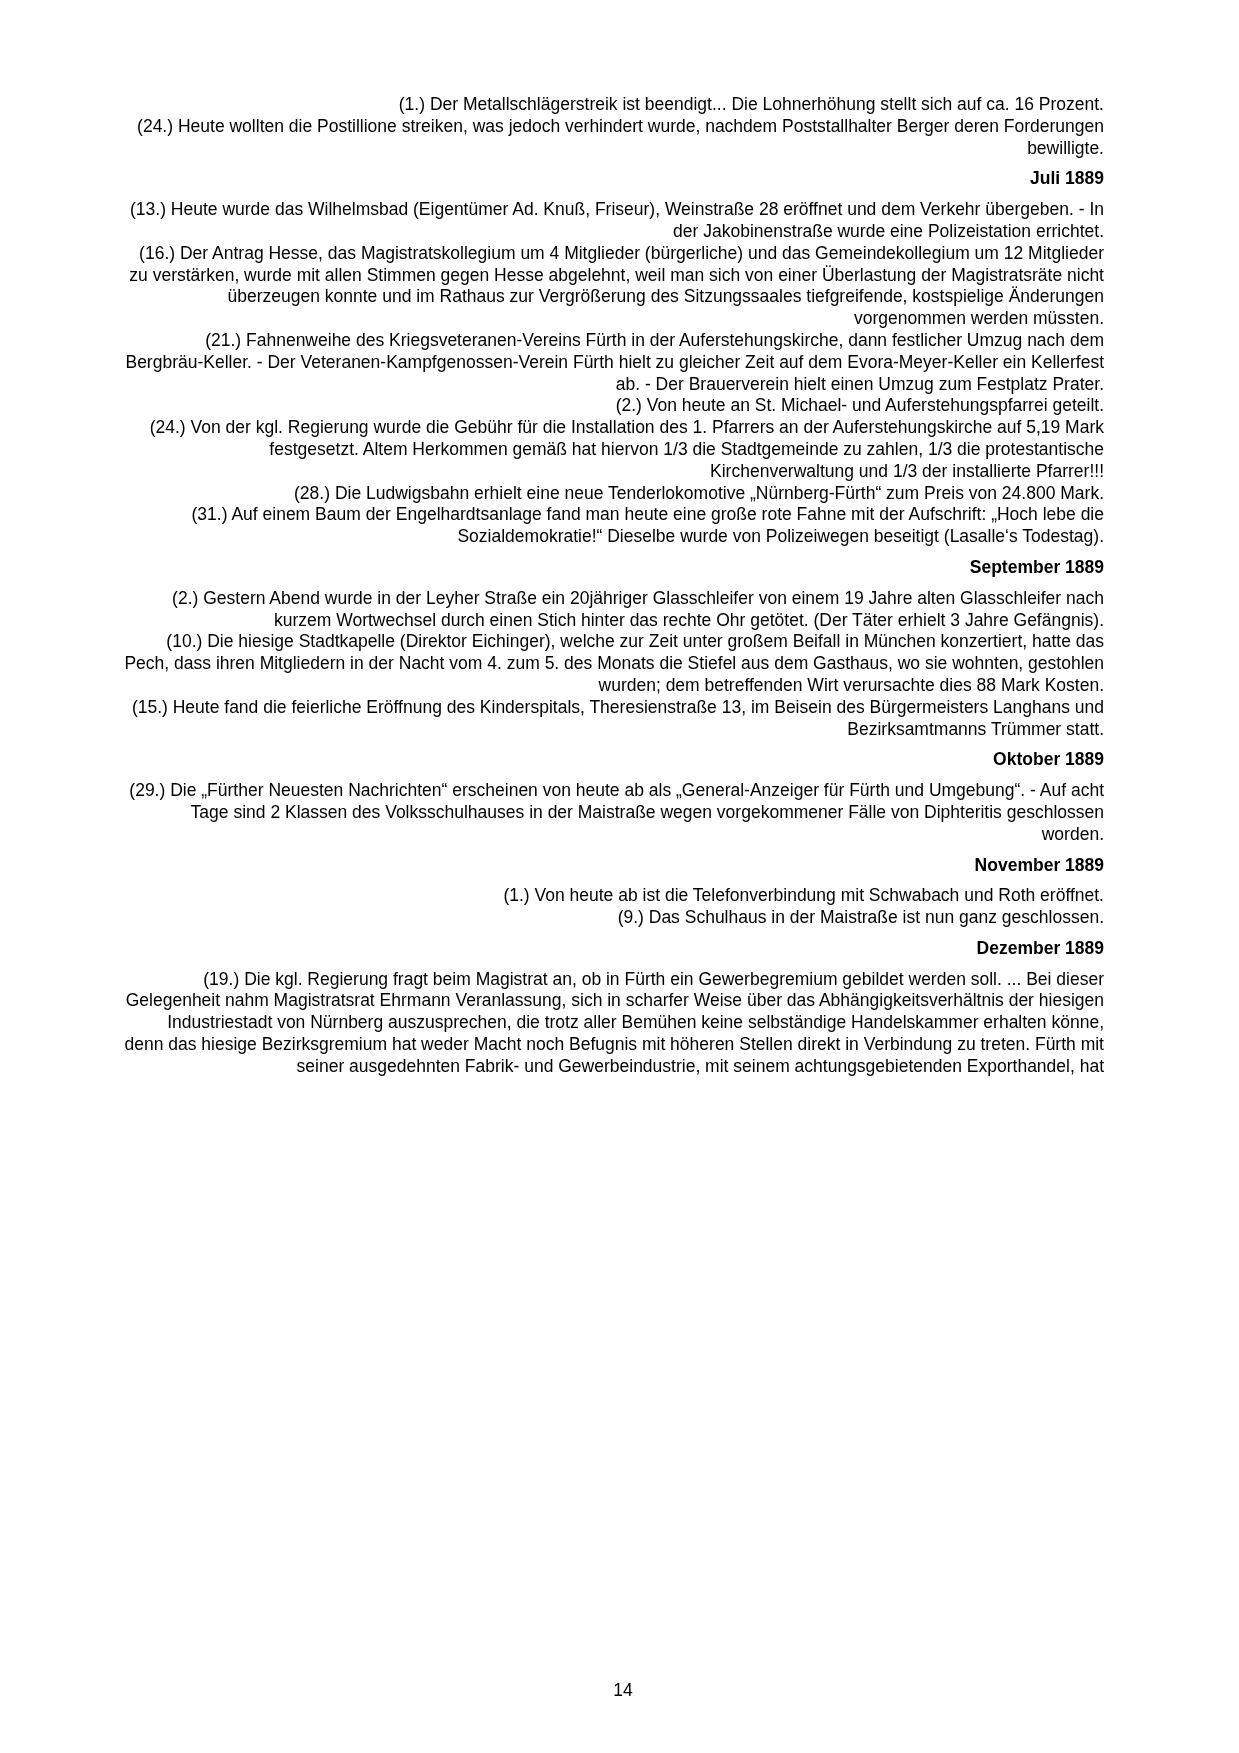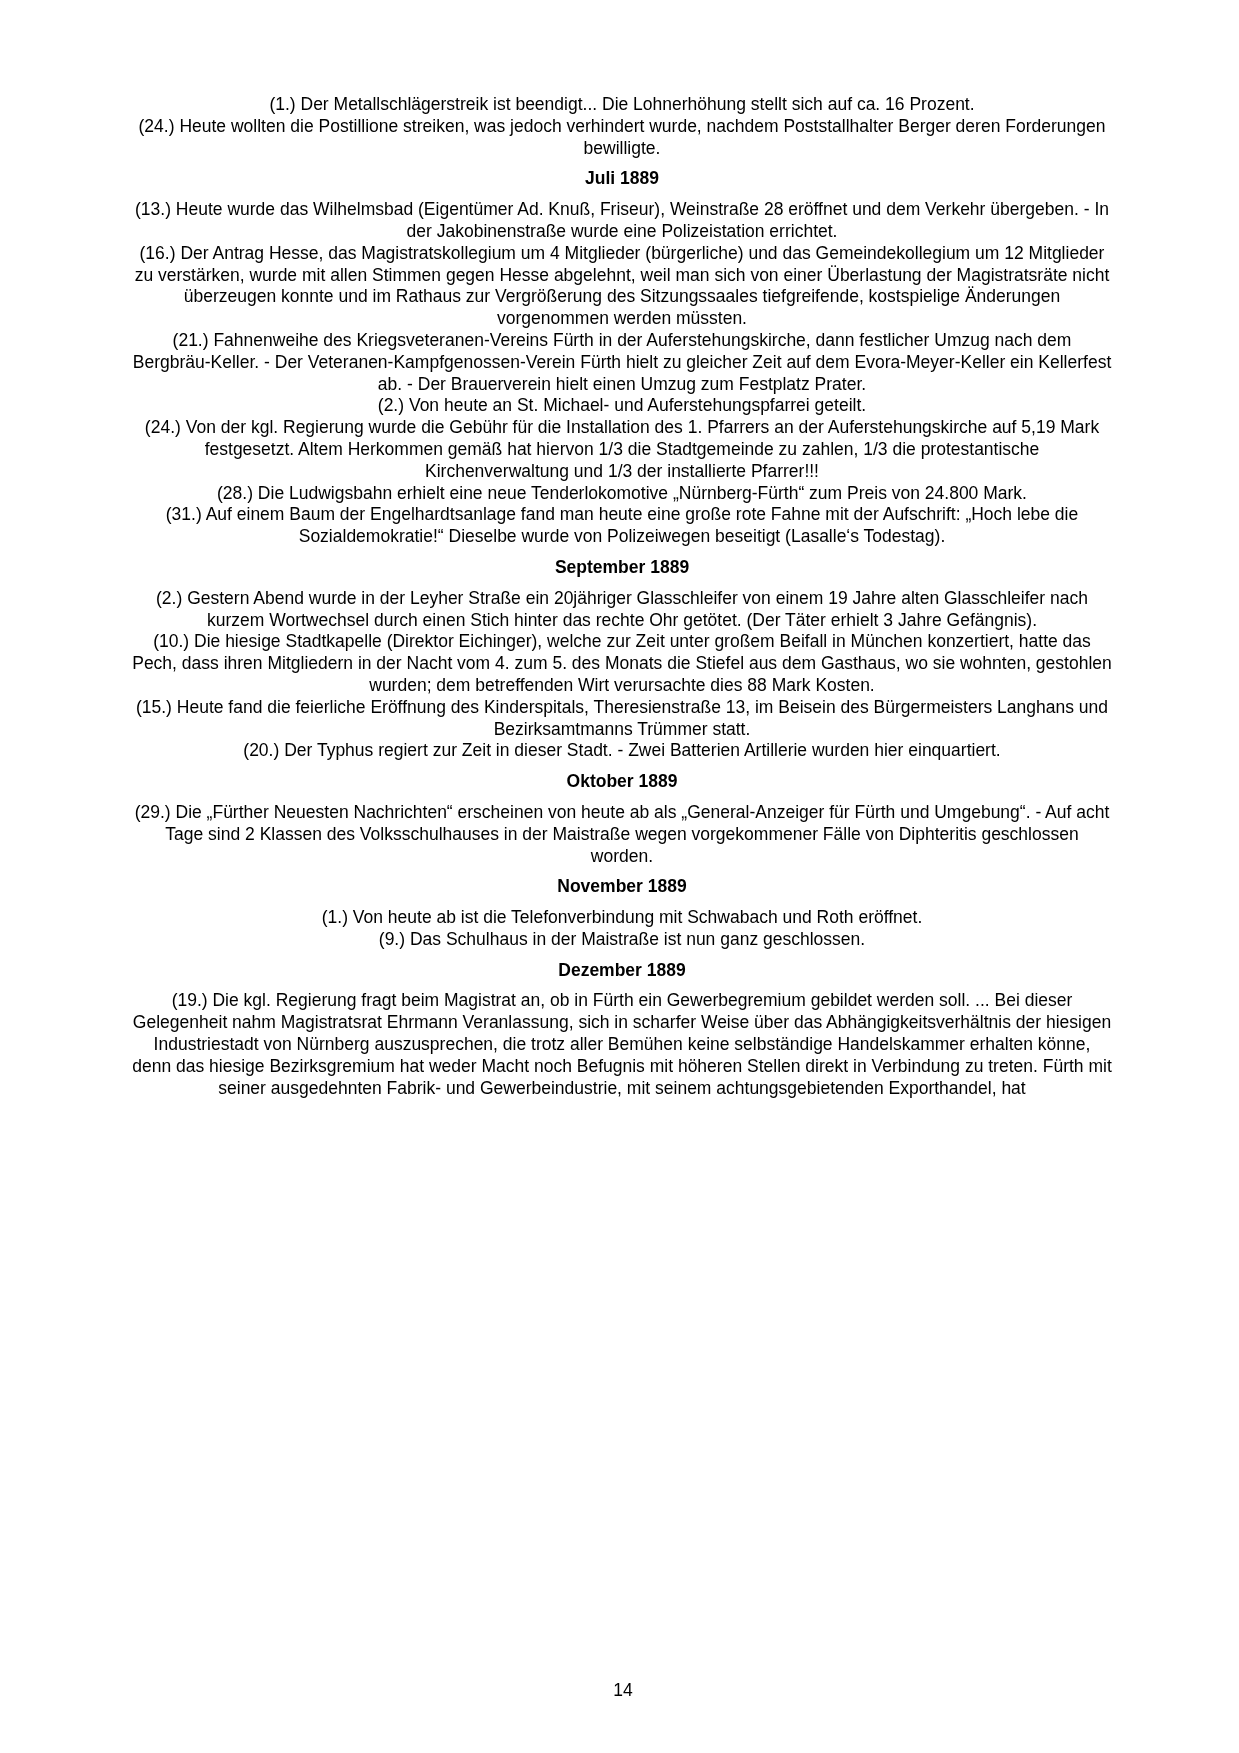--- a/index.html
+++ b/index.html
@@ -11,26 +11,26 @@
     position: relative;
     width: 1239px;
     height: 1753px;
     background: #ffffff;
     font-family: "Liberation Sans", sans-serif;
     color: #000000;
     overflow: hidden;
   }
   .content {
     position: absolute;
-    left: 132px;
+    left: 124px;
     top: 94px;
     width: 980px;
     font-size: 17.5px;
     line-height: 21.8px;
-    text-align: center;
+    text-align: right;
   }
   .section {
     margin: 0;
   }
   .entry {
     margin: 0;
   }
   .heading {
     font-size: 17.5px;
     line-height: 21.8px;
@@ -70,21 +70,20 @@
       <p class="entry">(24.) Von der kgl. Regierung wurde die Gebühr für die Installation des 1. Pfarrers an der Auferstehungskirche auf 5,19 Mark festgesetzt. Altem Herkommen gemäß hat hiervon 1/3 die Stadtgemeinde zu zahlen, 1/3 die protestantische Kirchenverwaltung und 1/3 der installierte Pfarrer!!!</p>
       <p class="entry">(28.) Die Ludwigsbahn erhielt eine neue Tenderlokomotive „Nürnberg-Fürth“ zum Preis von 24.800 Mark.</p>
       <p class="entry">(31.) Auf einem Baum der Engelhardtsanlage fand man heute eine große rote Fahne mit der Aufschrift: „Hoch lebe die Sozialdemokratie!“ Dieselbe wurde von Polizeiwegen beseitigt (Lasalle‘s Todestag).</p>
     </section>
 
     <section class="section">
       <h2 class="heading">September 1889</h2>
       <p class="entry">(2.) Gestern Abend wurde in der Leyher Straße ein 20jähriger Glasschleifer von einem 19 Jahre alten Glasschleifer nach kurzem Wortwechsel durch einen Stich hinter das rechte Ohr getötet. (Der Täter erhielt 3 Jahre Gefängnis).</p>
       <p class="entry">(10.) Die hiesige Stadtkapelle (Direktor Eichinger), welche zur Zeit unter großem Beifall in München konzertiert, hatte das Pech, dass ihren Mitgliedern in der Nacht vom 4. zum 5. des Monats die Stiefel aus dem Gasthaus, wo sie wohnten, gestohlen wurden; dem betreffenden Wirt verursachte dies 88 Mark Kosten.</p>
       <p class="entry">(15.) Heute fand die feierliche Eröffnung des Kinderspitals, Theresienstraße 13, im Beisein des Bürgermeisters Langhans und Bezirksamtmanns Trümmer statt.</p>
-      <p class="entry">(20.) Der Typhus regiert zur Zeit in dieser Stadt. - Zwei Batterien Artillerie wurden hier einquartiert.</p>
     </section>
 
     <section class="section">
       <h2 class="heading">Oktober 1889</h2>
       <p class="entry">(29.) Die „Fürther Neuesten Nachrichten“ erscheinen von heute ab als „General-Anzeiger für Fürth und Umgebung“. - Auf acht Tage sind 2 Klassen des Volksschulhauses in der Maistraße wegen vorgekommener Fälle von Diphteritis geschlossen worden.</p>
     </section>
 
     <section class="section">
       <h2 class="heading">November 1889</h2>
       <p class="entry">(1.) Von heute ab ist die Telefonverbindung mit Schwabach und Roth eröffnet.</p>

